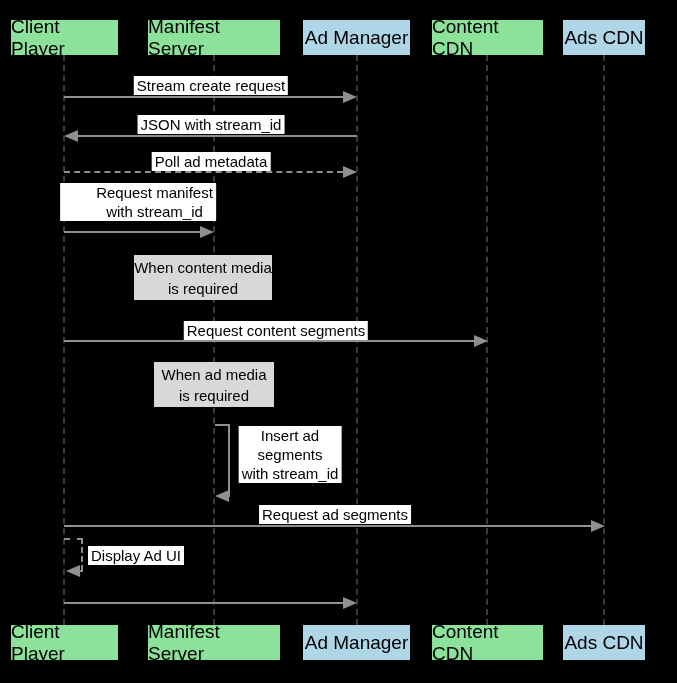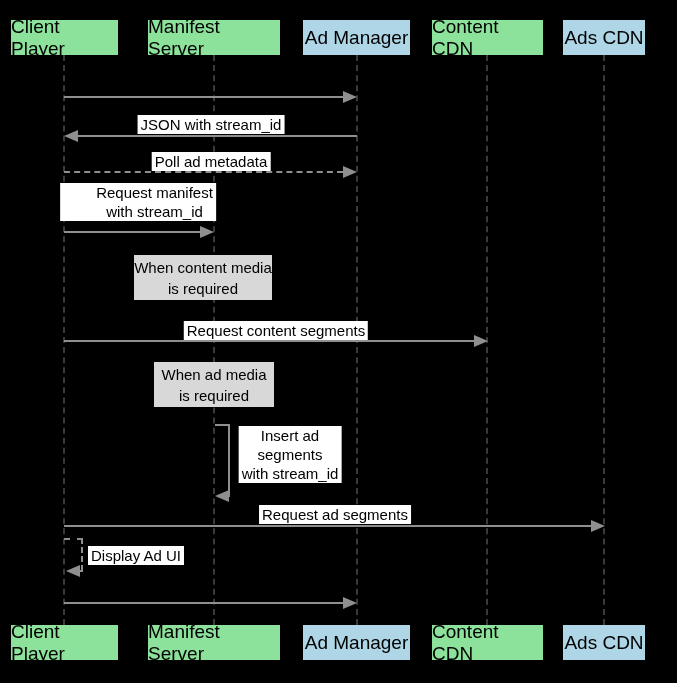--- a/index.html
+++ b/index.html
@@ -44,20 +44,21 @@
   <div class="lifeline" style="left:356px;"></div>
   <div class="lifeline" style="left:486px;"></div>
   <div class="lifeline" style="left:603px;"></div>
 
   <div class="pbox green" style="left:11px;top:20px;width:107px;">Client Player</div>
   <div class="pbox green" style="left:148px;top:20px;width:132px;">Manifest Server</div>
   <div class="pbox blue" style="left:303px;top:20px;width:107px;">Ad Manager</div>
   <div class="pbox green" style="left:432px;top:20px;width:111px;">Content CDN</div>
   <div class="pbox blue" style="left:563px;top:20px;width:82px;">Ads CDN</div>
 
+  <div class="msg-label" style="left:211px;top:76px;">Stream create request</div>
   <div class="line" style="left:64px;top:96px;width:281px;"></div>
   <div class="ah-r" style="left:343px;top:91px;"></div>
 
   <div class="msg-label" style="left:211px;top:115px;">JSON with stream_id</div>
   <div class="line" style="left:76px;top:135px;width:281px;"></div>
   <div class="ah-l" style="left:64px;top:130px;"></div>
 
   <div class="msg-label" style="left:211px;top:152px;">Poll ad metadata</div>
   <div class="dline" style="left:64px;top:171px;width:279px;"></div>
   <div class="ah-r" style="left:343px;top:166px;"></div>

